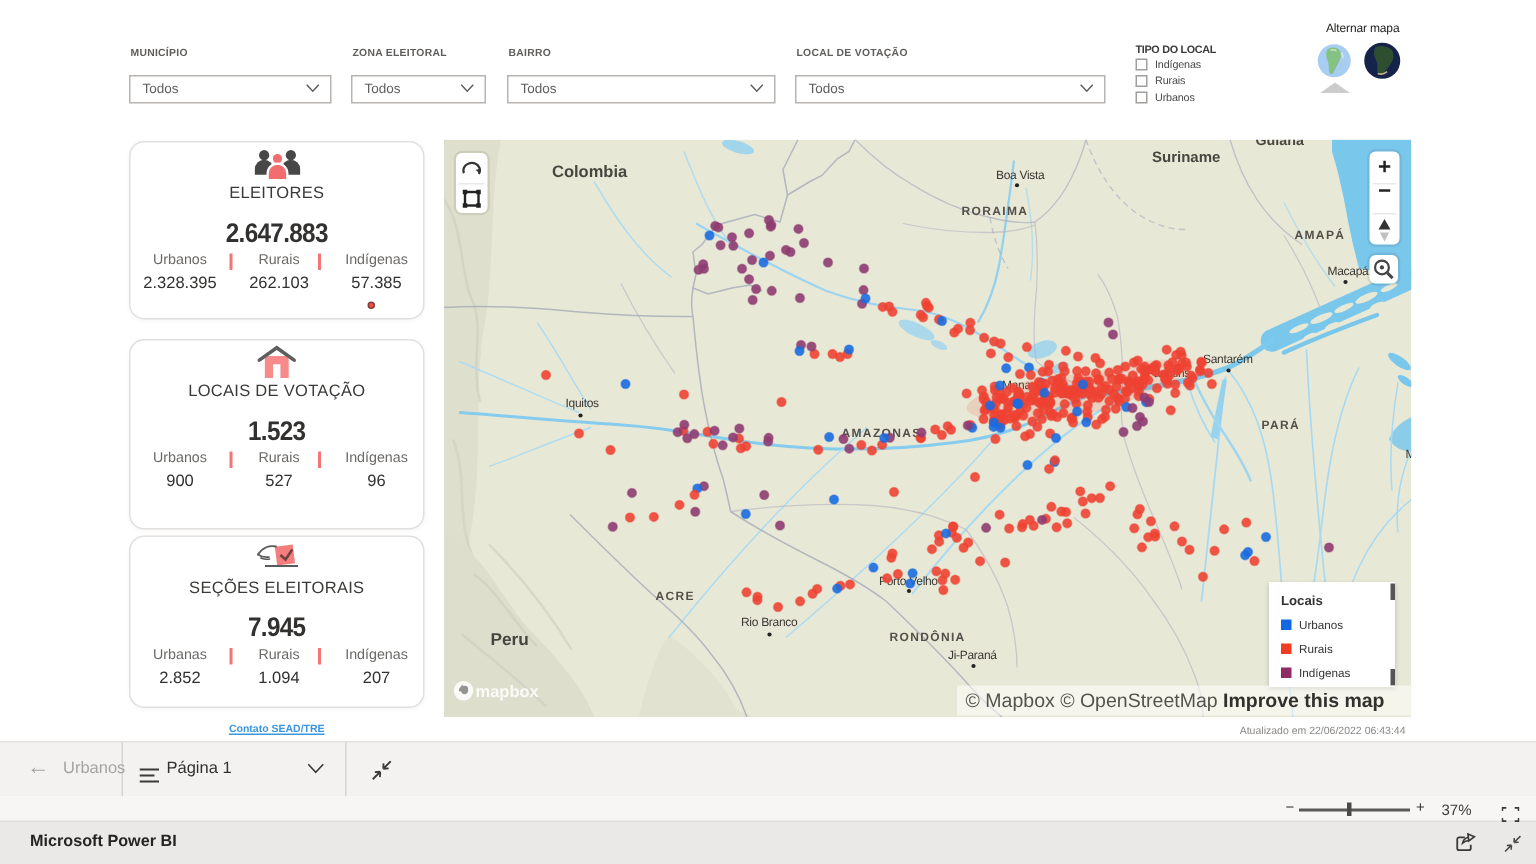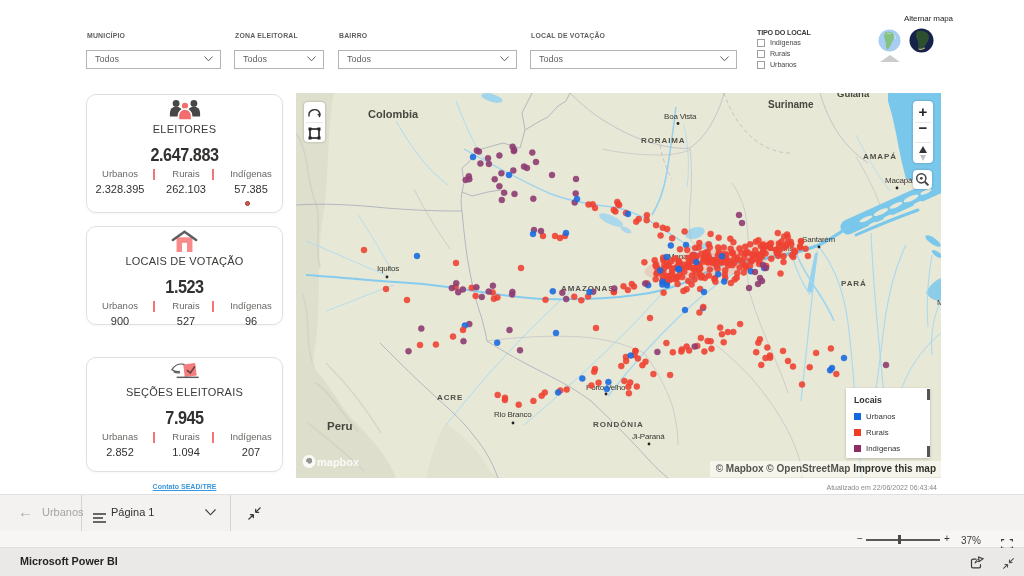--- a/index.html
+++ b/index.html
@@ -6,21 +6,21 @@
 #app { position:relative; width:1024px; height:576px; overflow:hidden; background:#fff; }
 
 .flabel { position:absolute; top:31.5px; font-size:6.9px; letter-spacing:0.2px; color:#5f5d5b; font-weight:bold; }
 .fdrop { position:absolute; top:49.5px; height:19px; border:1px solid #b6b3b0; background:#fff; display:flex; align-items:center; justify-content:space-between; padding:0 7px 0 8px; }
 .fdrop span { font-size:9px; color:#605e5c; }
 
 #tipo-label { position:absolute; left:757px; top:27.5px; font-size:7.2px; font-weight:bold; letter-spacing:-0.2px; color:#3b3a39; }
 .cb { position:absolute; left:757px; width:7.5px; height:7.5px; border:1px solid #a19f9d; background:#fff; }
 .cblabel { position:absolute; left:770px; font-size:7.2px; letter-spacing:-0.1px; color:#494847; }
 
-#alternar { position:absolute; left:884px; top:14px; font-size:8px; letter-spacing:-0.1px; color:#252423;margin-left:20px; }
+#alternar { position:absolute; left:884px; top:14px; font-size:8px; letter-spacing:-0.1px; color:#252423; }
 #globe1 { position:absolute; left:878px; top:29px; }
 #globe2 { position:absolute; left:909px; top:28px; }
 #globetri { position:absolute; left:880px; top:55px; width:0; height:0; border-left:10px solid transparent; border-right:10px solid transparent; border-bottom:7px solid #ccc; }
 
 .card { position:absolute; left:86px; width:197px; background:#fff; border:1px solid #e2e0de; border-radius:10px; box-shadow:0 1px 3px rgba(0,0,0,0.04); }
 .cicon { position:absolute; left:0; top:3px; width:100%; text-align:center; }
 .ctitle { position:absolute; left:0; top:28px; width:100%; text-align:center; font-size:11px; color:#3a3a38; letter-spacing:0.2px; }
 .cnum { position:absolute; left:0; top:49.5px; width:100%; text-align:center; font-size:18px; font-weight:bold; color:#323130; letter-spacing:-0.5px; transform:scaleX(0.9); }
 .chead { position:absolute; top:73px; width:66px; text-align:center; font-size:9.5px; color:#6b6966; }
 .cval { position:absolute; top:88px; width:66px; text-align:center; font-size:11px; color:#323130; }
@@ -36,21 +36,21 @@
 #ctl-right .sep2 { position:absolute; left:2px; right:2px; top:41px; height:1px; background:#e8e8e8; }
 #ctl-mag { right:9px; top:77px; width:19px; height:19px; }
 .plus { position:absolute; font-size:15px; font-weight:bold; color:#222; width:100%; text-align:center; }
 #legend { position:absolute; right:11px; top:295px; width:84px; height:70px; background:#fff; box-shadow:0 1px 3px rgba(0,0,0,0.2); }
 #legend .lt { font-size:8.8px; font-weight:bold; color:#333; margin:7px 0 0 8px; }
 .litem { display:flex; align-items:center; margin:7px 0 0 8px; }
 .lsq { width:7px; height:7px; margin-right:5px; }
 .litem span { font-size:7.8px; color:#333; }
 #lscroll1 { position:absolute; right:0px; top:1px; width:3px; height:11px; background:#555; }
 #lscroll2 { position:absolute; right:0px; bottom:1px; width:3px; height:11px; background:#555; }
-#attrib { position:absolute; right:0; bottom:1px; background:rgba(255,255,255,0.55); font-size:10px; color:#55534e; padding:2px 5px 3px 6px;font-weight:bold; }
+#attrib { position:absolute; right:0; bottom:1px; background:rgba(255,255,255,0.55); font-size:13px; color:#55534e; padding:2px 18px 3px 6px; }
 #attrib b { color:#33312e; }
 #mblogo { position:absolute; left:6px; bottom:5px; }
 
 #atualizado { position:absolute; right:87px; top:483.5px; font-size:7px; color:#8a8886; }
 
 #bar1 { position:absolute; left:0; top:494px; width:1024px; height:37px; background:#f3f2f1; border-top:1px solid #e3e1df; }
 #bar1 .vsep { position:absolute; top:0; bottom:0; width:1px; background:#d6d4d2; }
 #voltar-arrow { position:absolute; left:18px; top:8px; font-size:15px; color:#a6a4a2; }
 #voltar { position:absolute; left:42px; top:11px; font-size:11px; color:#a6a4a2; }
 #pagina { position:absolute; left:111px; top:11px; font-size:11px; color:#323130; }
@@ -140,21 +140,21 @@
   <div class="chead" style="left:0">Urbanos</div>
       <div class="chead" style="left:66px">Rurais</div>
       <div class="chead" style="left:131px">Indígenas</div>
   <div class="csep" style="left:66px"></div>
       <div class="csep" style="left:125px"></div>
   <div class="cval" style="left:0">2.328.395</div>
       <div class="cval" style="left:66px">262.103</div>
       <div class="cval" style="left:131px">57.385</div>
   <div style="position:absolute;left:158px;top:105.5px;width:5px;height:5px;border-radius:50%;background:#f05040;border:1.6px solid #833c3c"></div>
 </div>
-  <div class="card" style="top:226px;height:99px">
+  <div class="card" style="top:226px;height:127px">
   <div class="cicon"><svg width="27" height="22" viewBox="0 0 44 36">
 <rect x="9" y="12" width="26" height="24" fill="#f78a8a"></rect>
 <rect x="18" y="21" width="8" height="15" fill="#fff"></rect>
 <path d="M3,16.5 L22,3 L41,16.5" stroke="#5e5e5e" stroke-width="4" fill="none" stroke-linecap="round"></path>
 </svg></div>
   <div class="ctitle">LOCAIS DE VOTAÇÃO</div>
   <div class="cnum">1.523</div>
   <div class="chead" style="left:0">Urbanos</div>
       <div class="chead" style="left:66px">Rurais</div>
       <div class="chead" style="left:131px">Indígenas</div>

